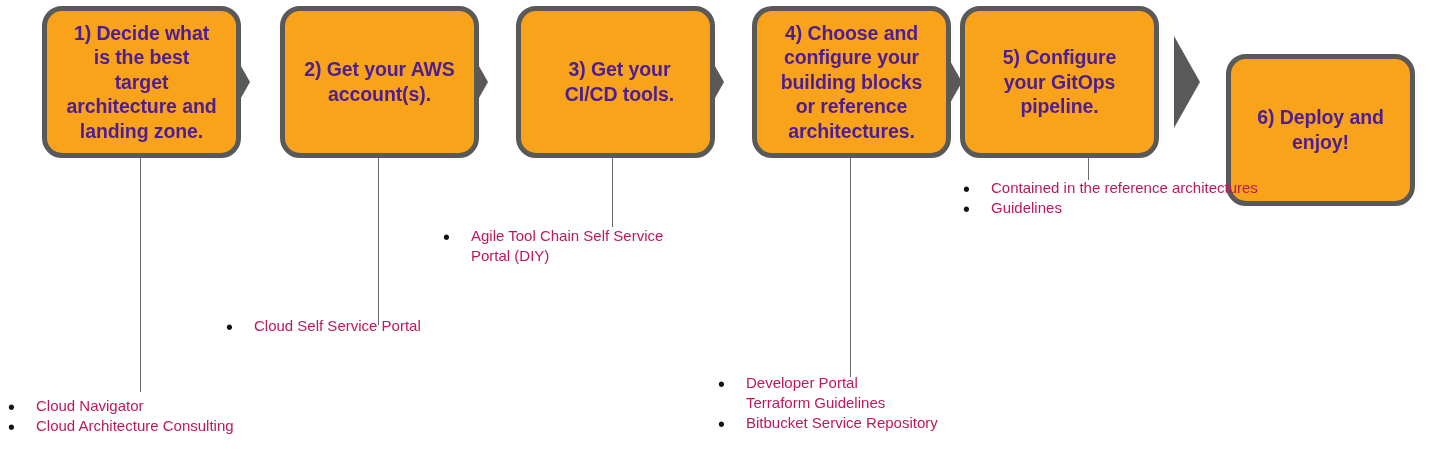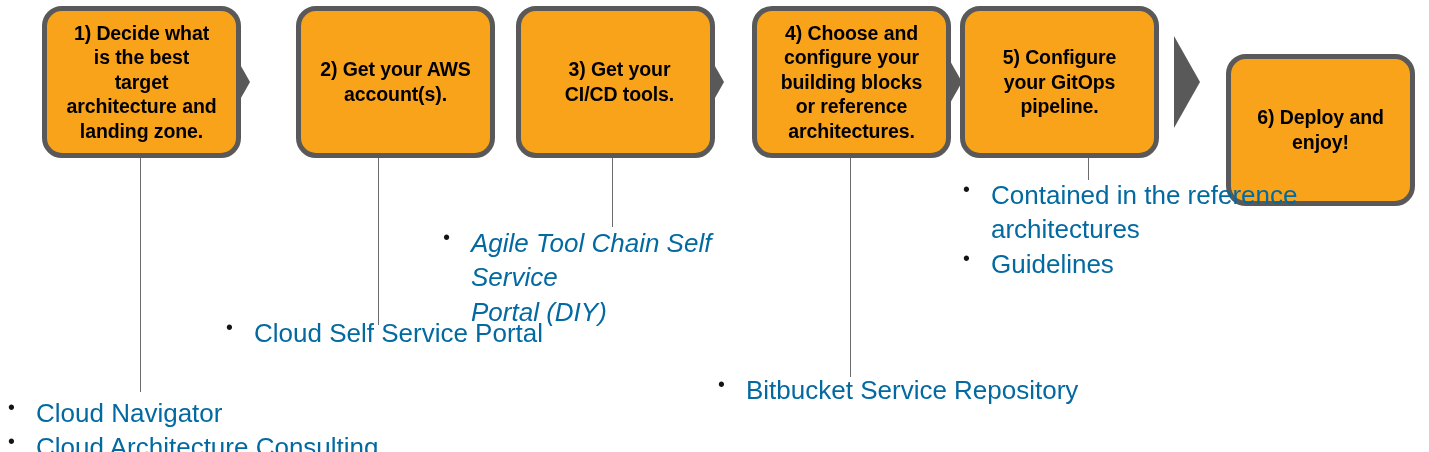--- a/index.html
+++ b/index.html
@@ -34,21 +34,21 @@
     box-sizing: border-box;
     background: #F9A31A;
     border: 5px solid #595959;
     border-radius: 20px;
     display: flex;
     align-items: center;
     justify-content: center;
     z-index: 2;
   }
   .step-label {
-    color: #000000;
+    color: #4c1d95;
     font-size: 19.5px;
     font-weight: bold;
     line-height: 1.26;
     text-align: center;
     padding: 0 7px;
     white-space: pre-line;
     letter-spacing: -0.1px;
   }
 
   
@@ -70,22 +70,22 @@
   }
 
   
   .note {
     position: absolute;
     z-index: 3;
   }
   .note-item {
     position: relative;
     display: block;
-    color: #0369a1;
-    font-size: 26px;
+    color: #be185d;
+    font-size: 15px;
     line-height: 1.32;
     white-space: pre-line;
     padding-left: 36px;
   }
   .note-item.bulleted::before {
     content: "\2022";
     position: absolute;
     left: 8px;
     top: -1px;
     font-size: 19.5px;
@@ -133,21 +133,21 @@
   <div class="chevron-row">
 
     <div class="step-box" style="left:42px; width:199px;">
       <span class="step-label">1) Decide what
 is the best
 target
 architecture and
 landing zone.</span>
     </div>
 
-    <div class="step-box" style="left:296px; width:199px;">
+    <div class="step-box" style="left:280px; width:199px;">
       <span class="step-label">2) Get your AWS
 account(s).</span>
     </div>
 
     <div class="step-box" style="left:516px; width:199px;padding-left:8px;">
       <span class="step-label">3) Get your
 CI/CD tools.</span>
     </div>
 
     <div class="step-box" style="left:752px; width:199px;">
@@ -169,30 +169,32 @@
 enjoy!</span>
     </div>
 
   </div>
 
   <div class="note" style="left:955px; top:178px; width:470px;">
     <span class="note-item bulleted">Contained in the reference architectures</span>
     <span class="note-item bulleted">Guidelines</span>
   </div>
 
-  <div class="note" style="left:435px; top:226px; width:340px;font-style:italic;">
+  <div class="note" style="left:435px; top:226px; width:340px;">
     <span class="note-item bulleted">Agile Tool Chain Self Service
 Portal (DIY)</span>
   </div>
 
   <div class="note" style="left:218px; top:316px; width:330px;">
     <span class="note-item bulleted">Cloud Self Service Portal</span>
   </div>
 
   <div class="note" style="left:710px; top:373px; width:390px;">
+    <span class="note-item bulleted">Developer Portal
+Terraform Guidelines</span>
     <span class="note-item bulleted">Bitbucket Service Repository</span>
   </div>
 
   <div class="note" style="left:0px; top:396px; width:420px;">
     <span class="note-item bulleted">Cloud Navigator</span>
     <span class="note-item bulleted">Cloud Architecture Consulting</span>
   </div>
 
 </div>
 

